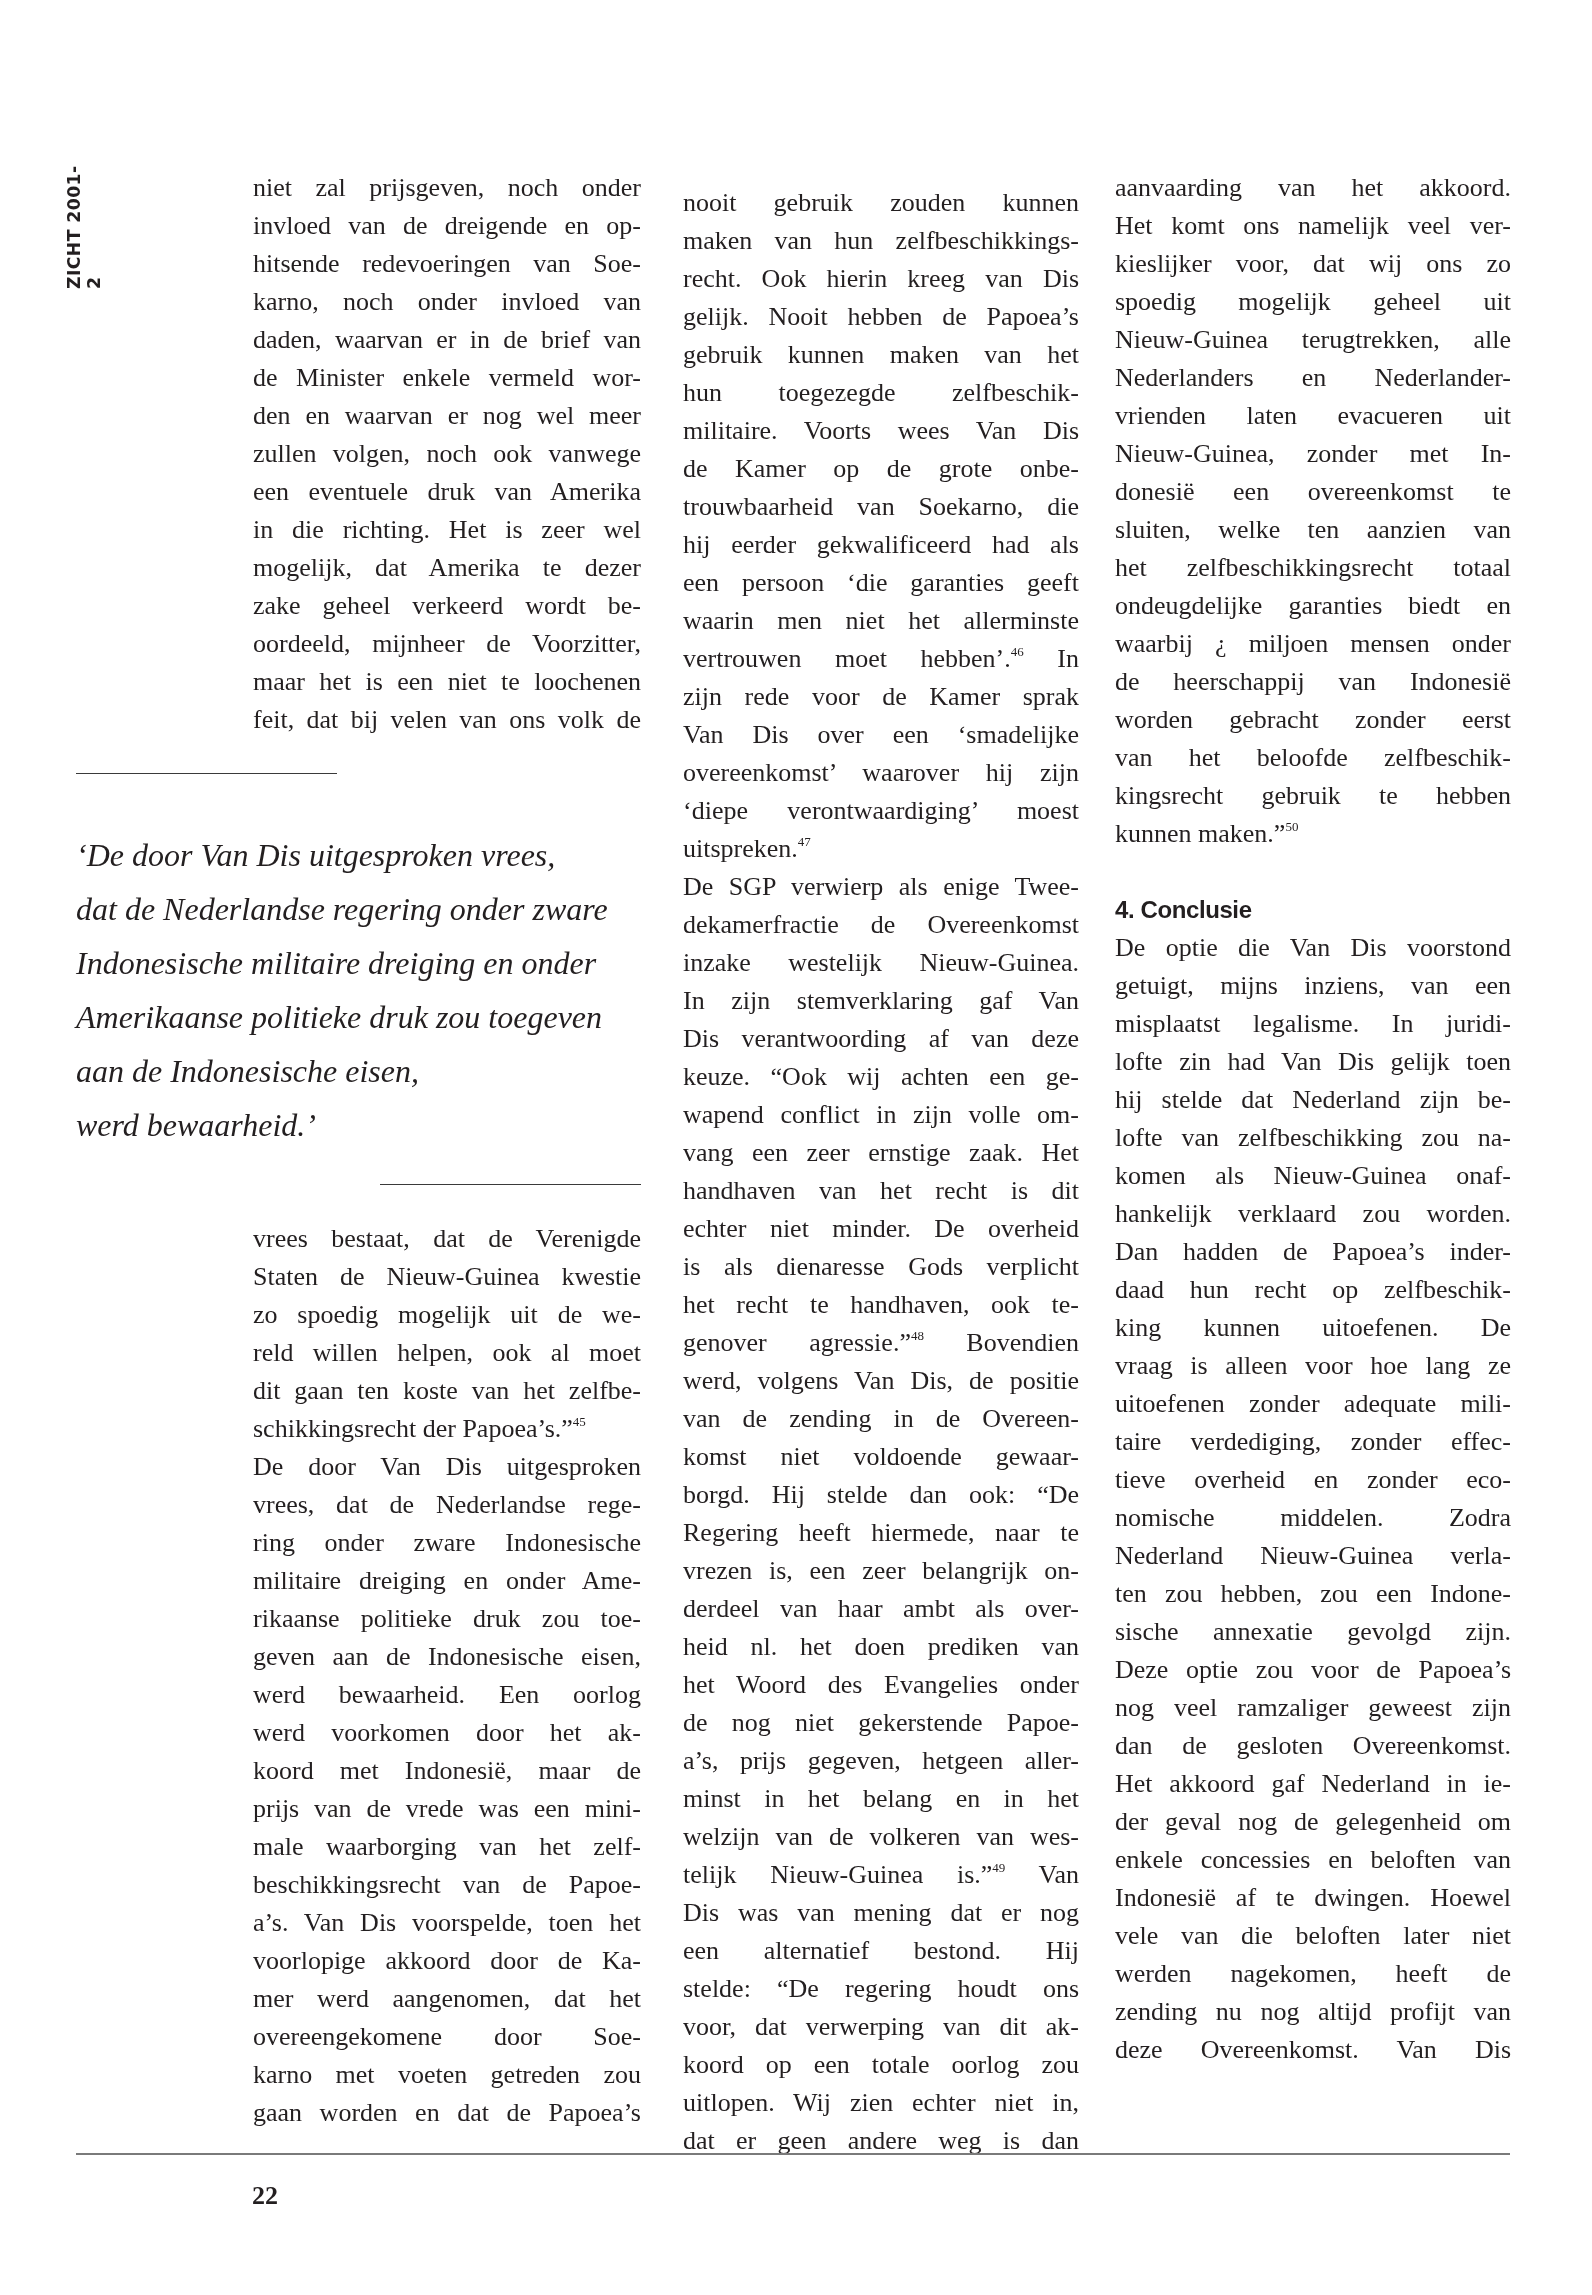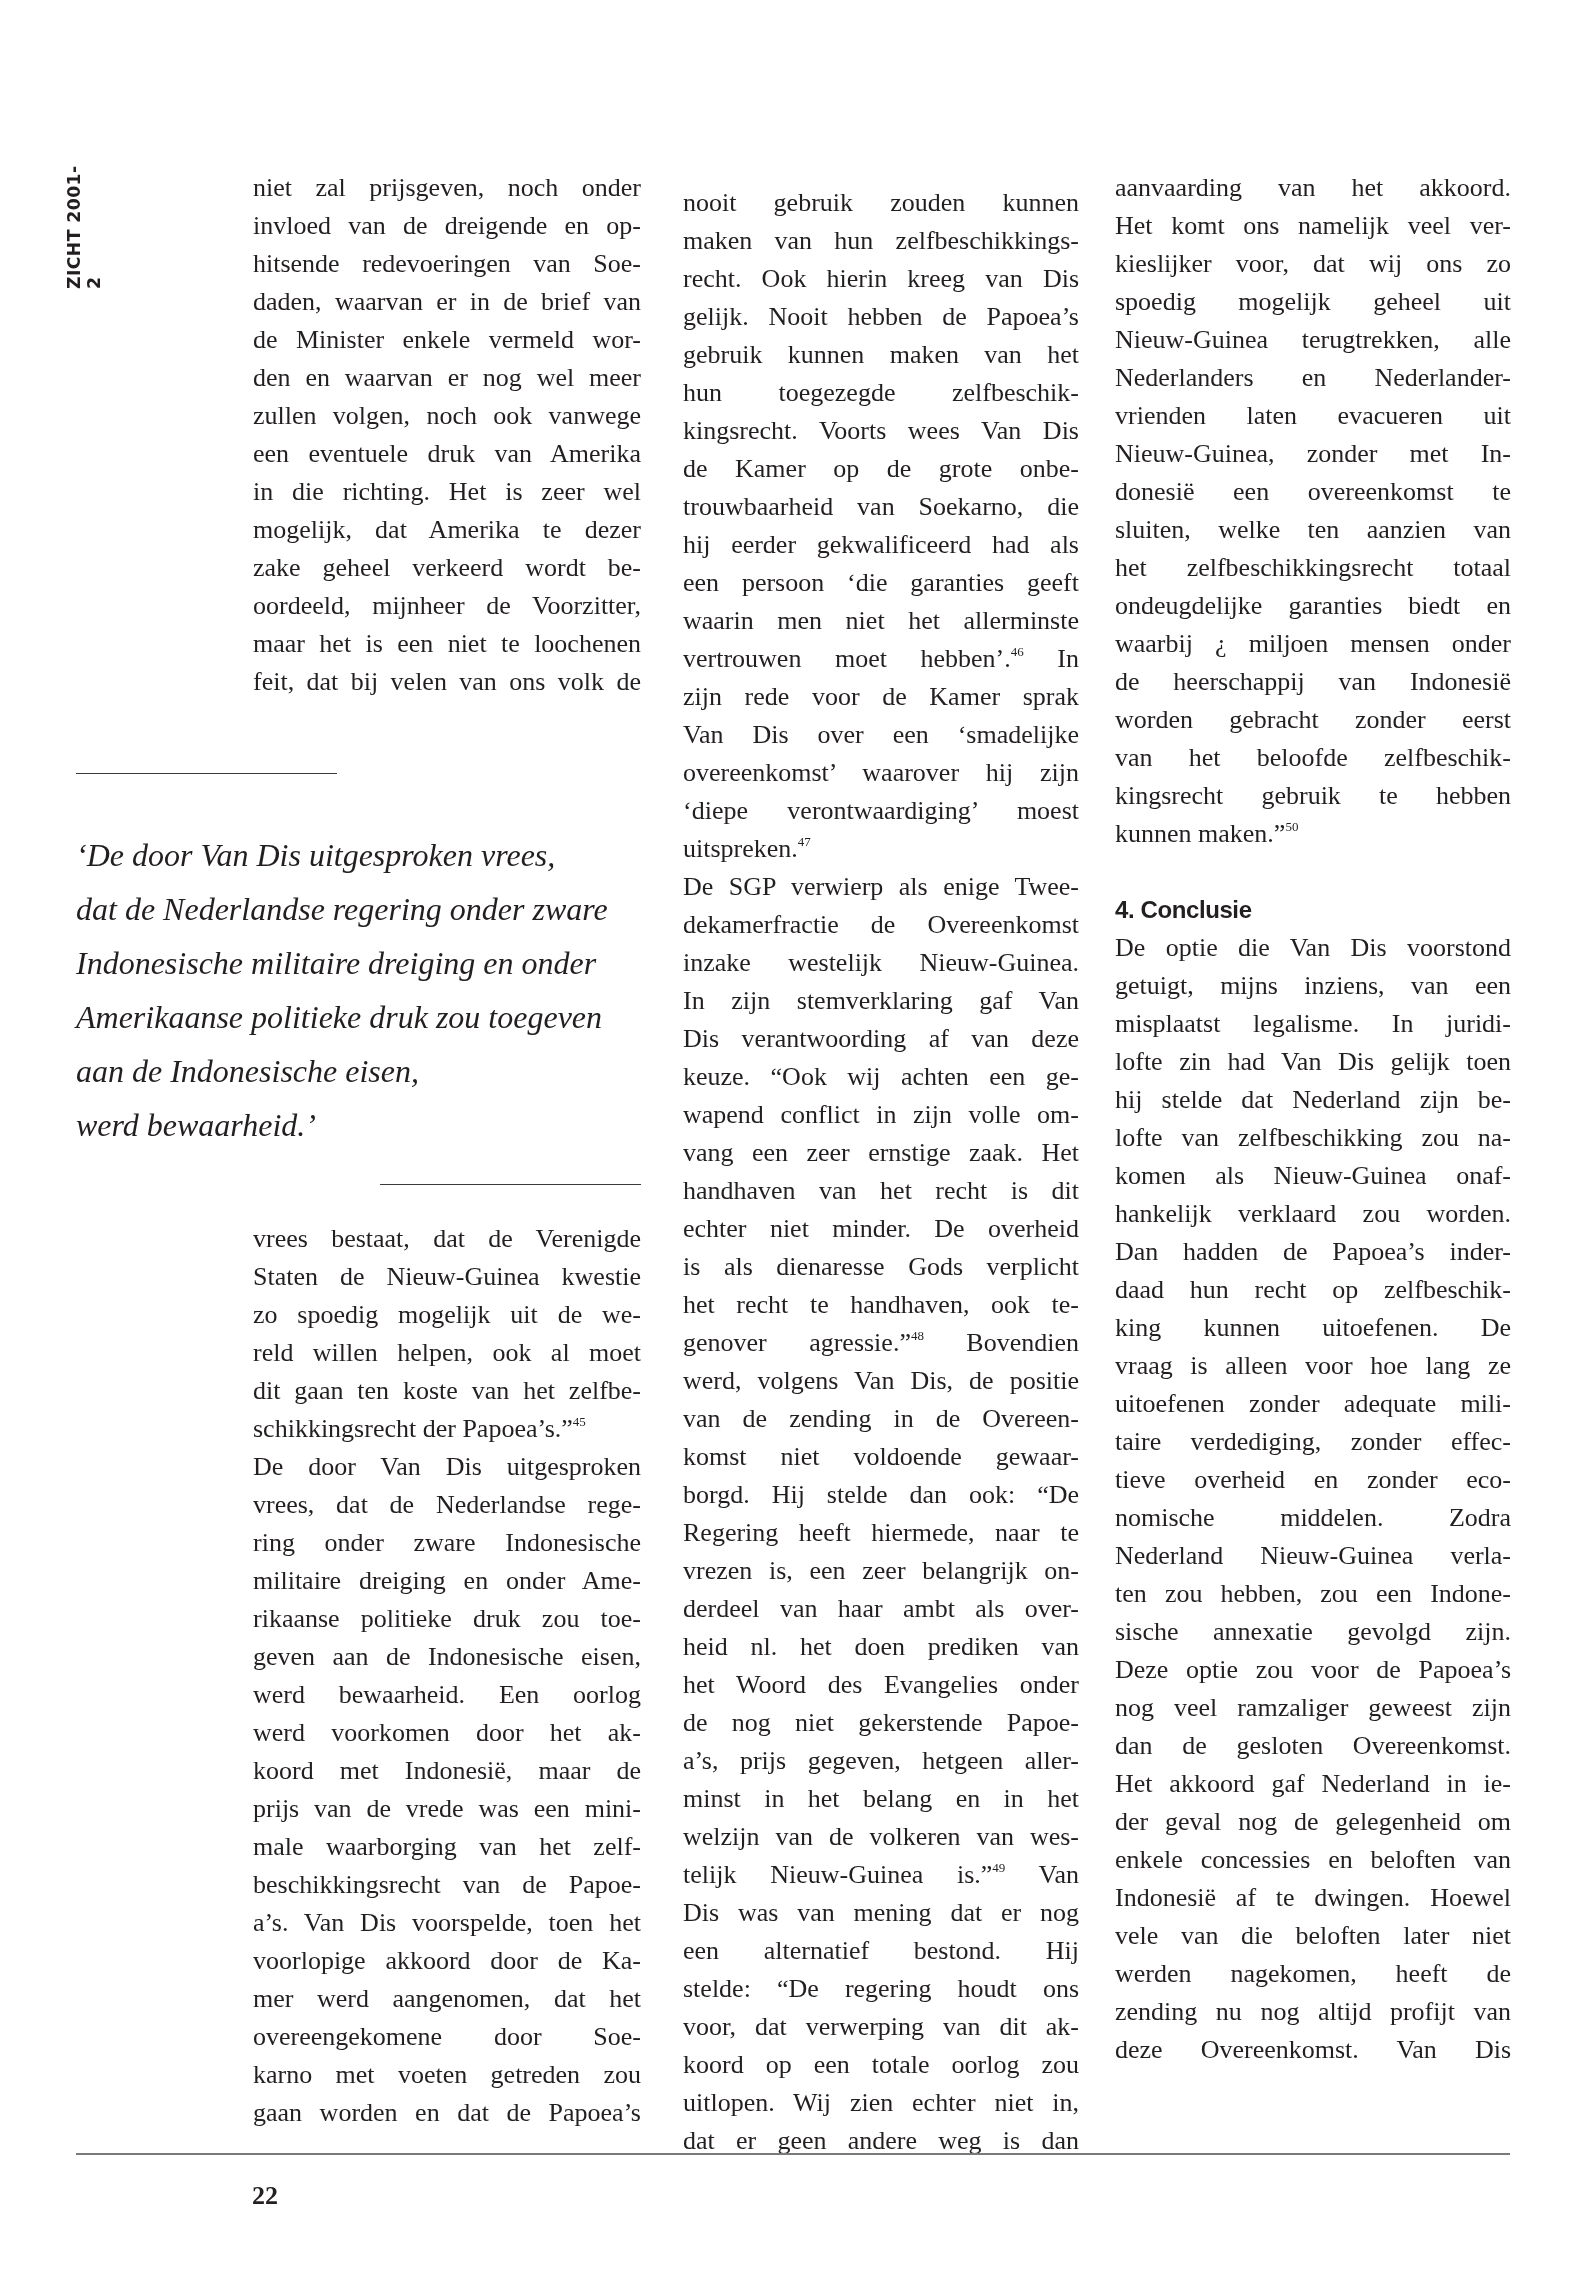--- a/index.html
+++ b/index.html
@@ -34,20 +34,21 @@
 </style>
 </head>
 <body>
 
 <div class="side-label">ZICHT 2001-2</div>
 
 <div class="col" id="col-left-top">
     <span class="line">niet zal prijsgeven, noch onder</span>
     <span class="line">invloed van de dreigende en op-</span>
     <span class="line">hitsende redevoeringen van Soe-</span>
+    <span class="line">karno, noch onder invloed van</span>
     <span class="line">daden, waarvan er in de brief van</span>
     <span class="line">de Minister enkele vermeld wor-</span>
     <span class="line">den en waarvan er nog wel meer</span>
     <span class="line">zullen volgen, noch ook vanwege</span>
     <span class="line">een eventuele druk van Amerika</span>
     <span class="line">in die richting. Het is zeer wel</span>
     <span class="line">mogelijk, dat Amerika te dezer</span>
     <span class="line">zake geheel verkeerd wordt be-</span>
     <span class="line">oordeeld, mijnheer de Voorzitter,</span>
     <span class="line">maar het is een niet te loochenen</span>
@@ -94,21 +95,21 @@
     <span class="line">gaan worden en dat de Papoea’s</span>
   </div>
 
 <div class="col" id="col-middle">
     <span class="line">nooit gebruik zouden kunnen</span>
     <span class="line">maken van hun zelfbeschikkings-</span>
     <span class="line">recht. Ook hierin kreeg van Dis</span>
     <span class="line">gelijk. Nooit hebben de Papoea’s</span>
     <span class="line">gebruik kunnen maken van het</span>
     <span class="line">hun toegezegde zelfbeschik-</span>
-    <span class="line">kingsrecht. Voorts wees Van Dis</span>
+    <span class="line">militaire. Voorts wees Van Dis</span>
     <span class="line">de Kamer op de grote onbe-</span>
     <span class="line">trouwbaarheid van Soekarno, die</span>
     <span class="line">hij eerder gekwalificeerd had als</span>
     <span class="line">een persoon ‘die garanties geeft</span>
     <span class="line">waarin men niet het allerminste</span>
     <span class="line">vertrouwen moet hebben’.<sup class="fn">46</sup> In</span>
     <span class="line">zijn rede voor de Kamer sprak</span>
     <span class="line">Van Dis over een ‘smadelijke</span>
     <span class="line">overeenkomst’ waarover hij zijn</span>
     <span class="line">‘diepe verontwaardiging’ moest</span>

